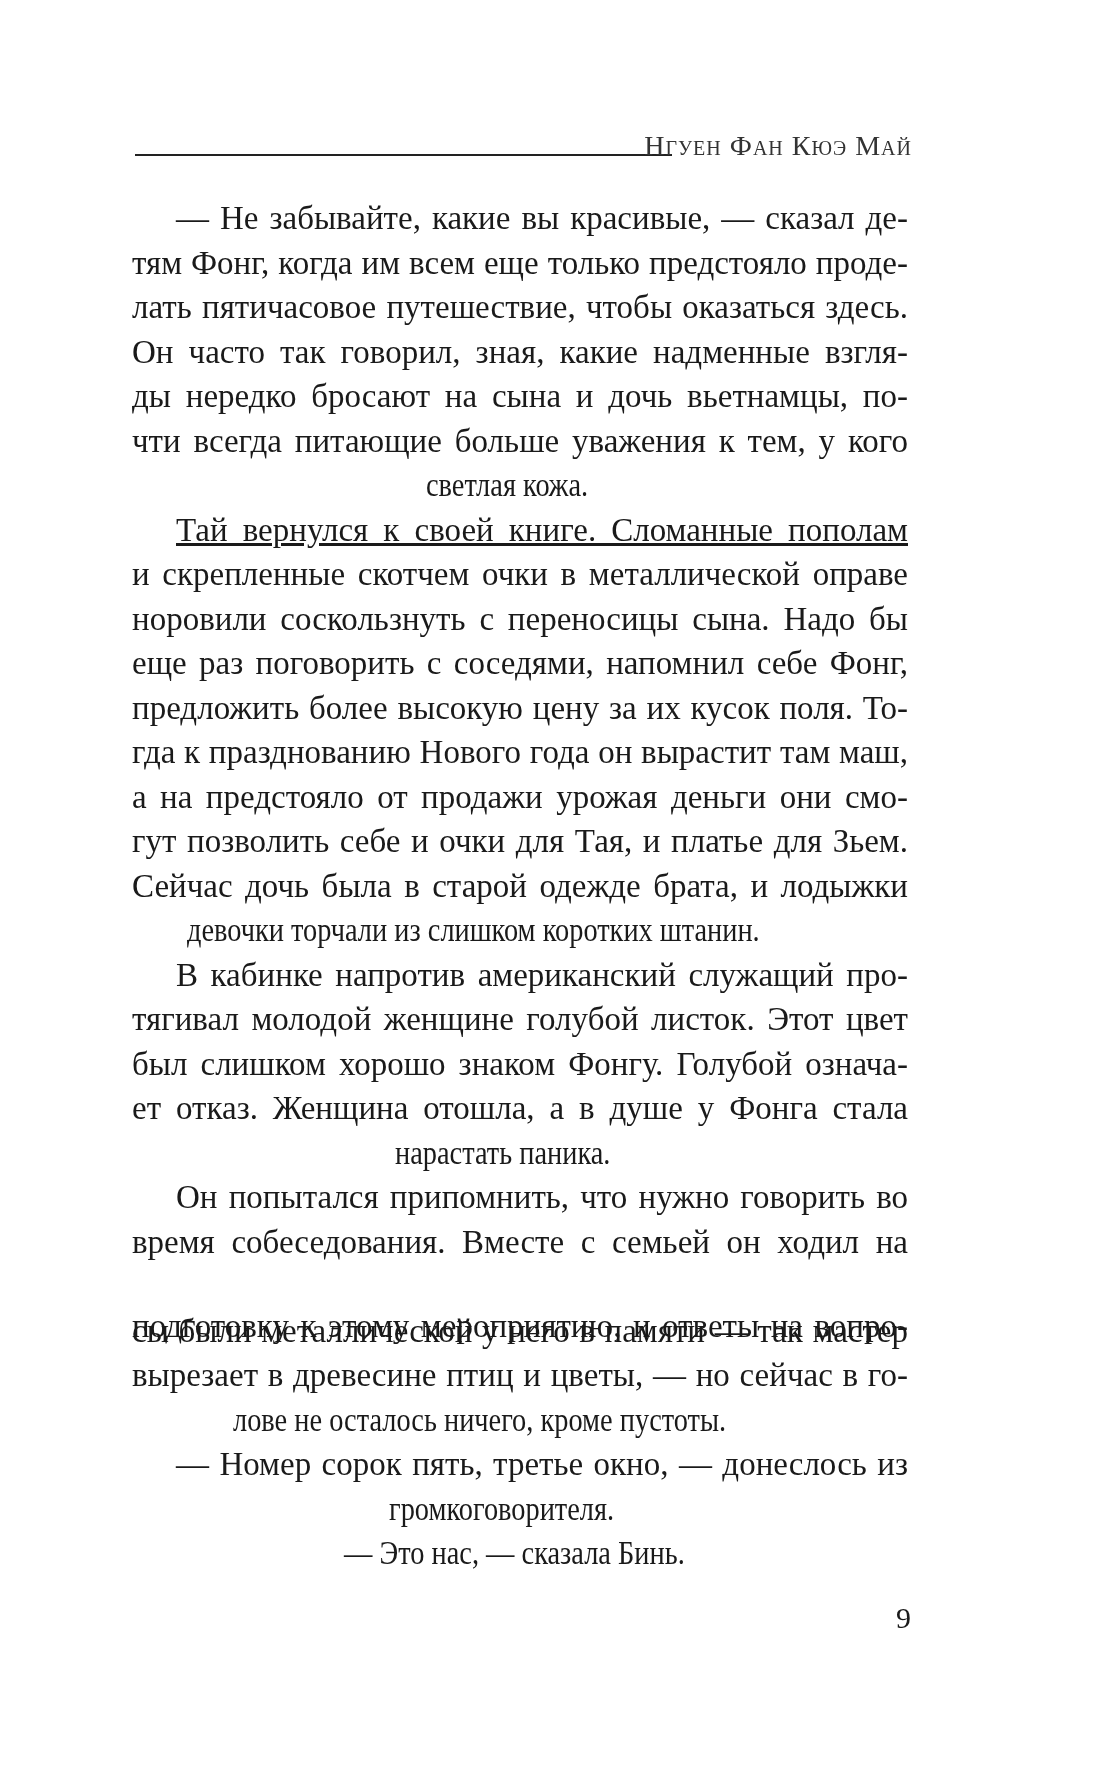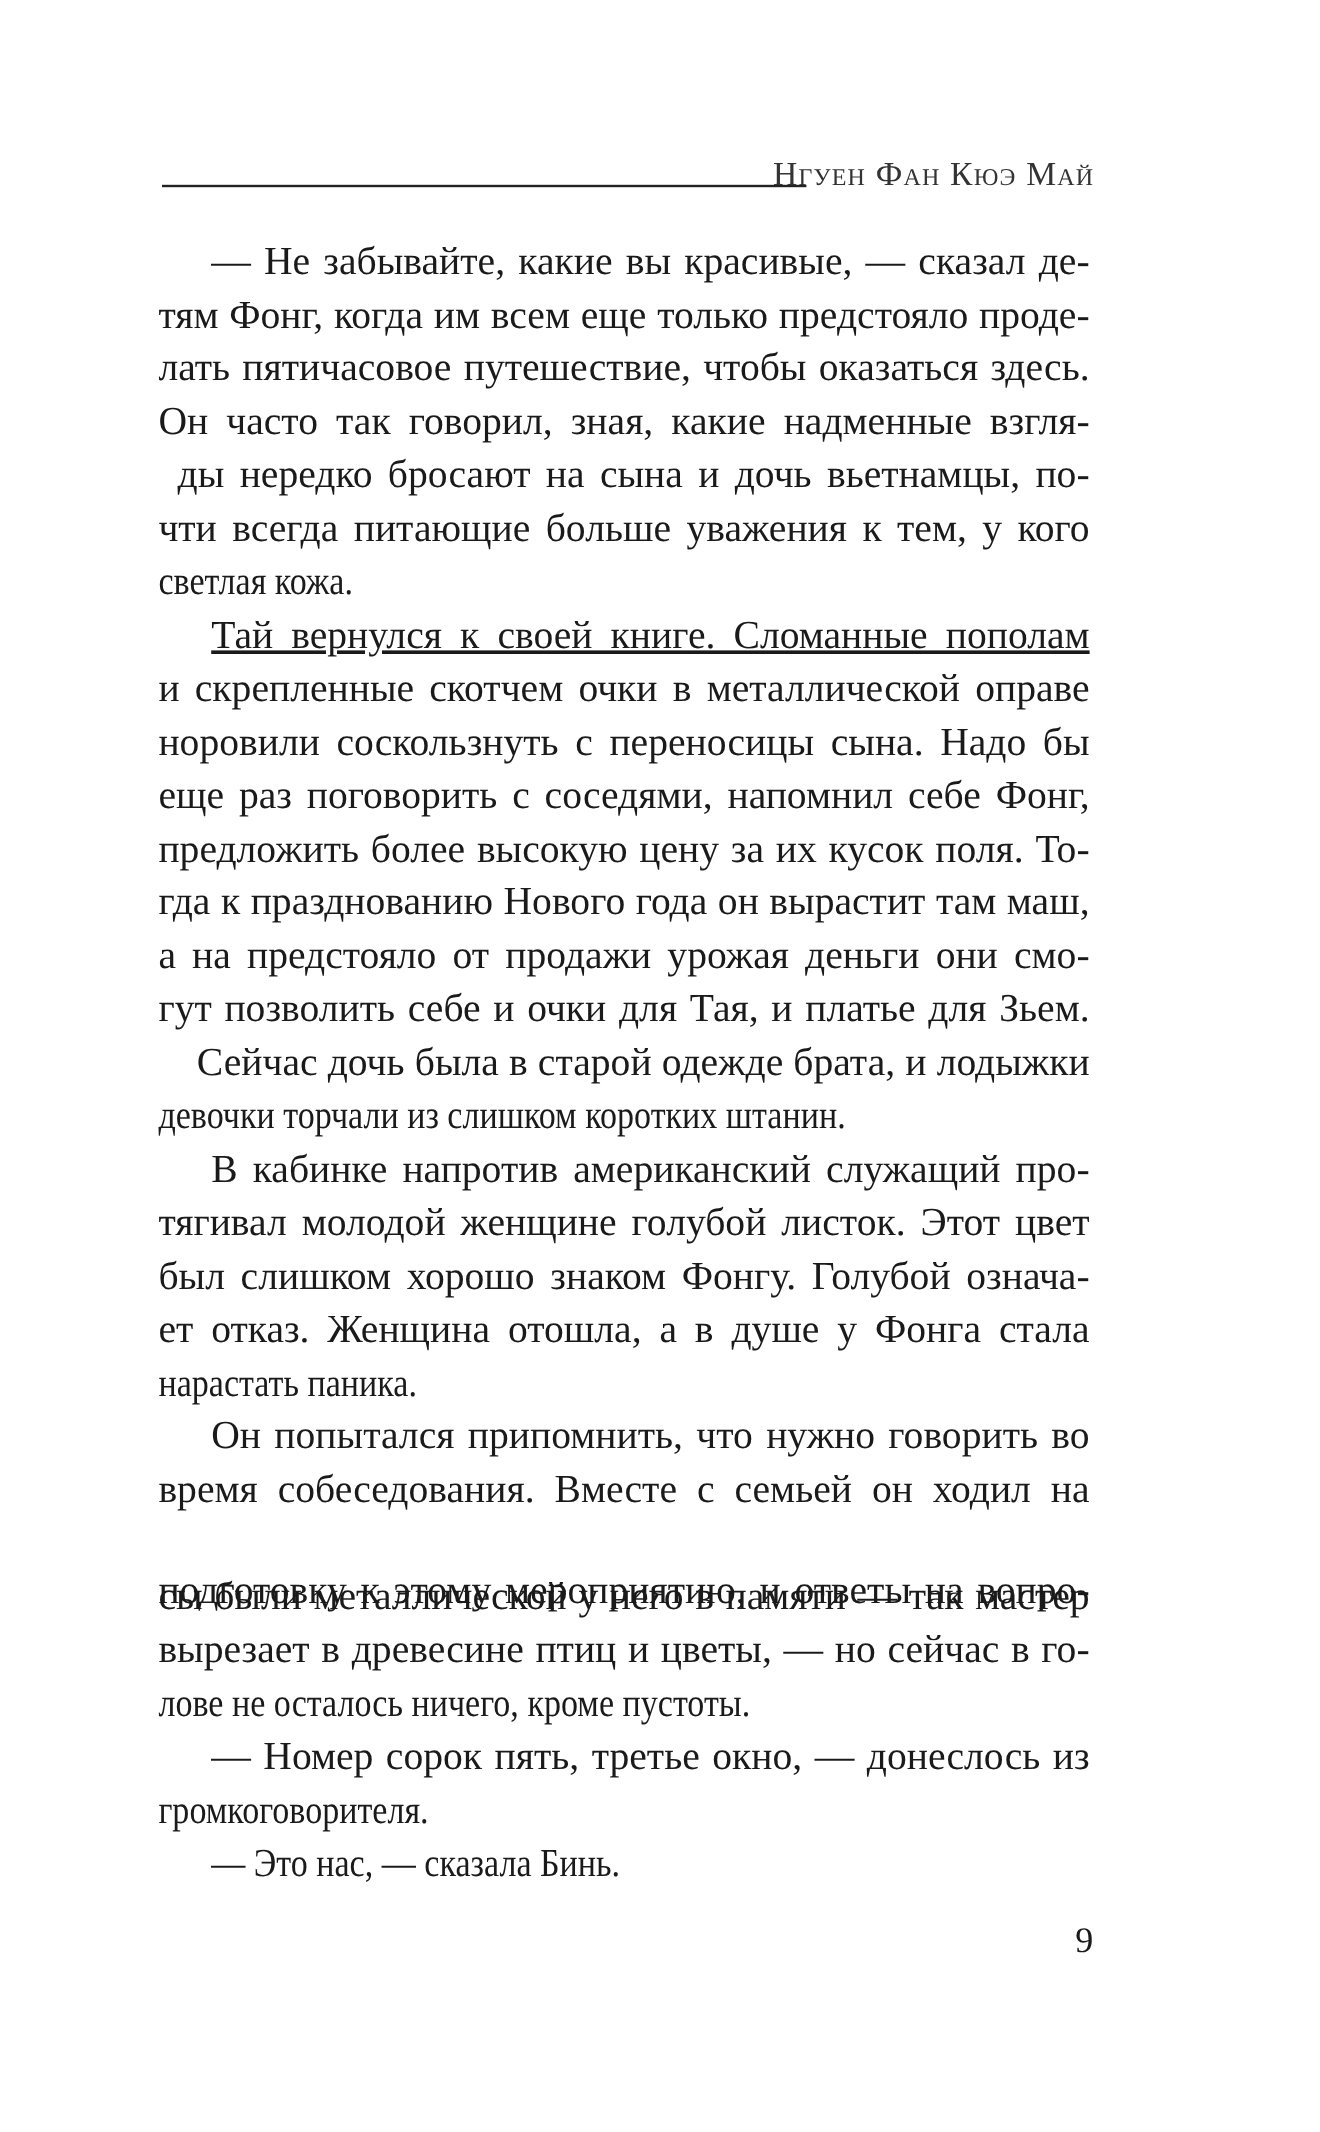--- a/index.html
+++ b/index.html
@@ -2,21 +2,21 @@
 <html><head>
 <meta charset="utf-8">
 <style>
   html, body { margin: 0; padding: 0; background: #ffffff; }
   body { width: 1100px; height: 1777px; position: relative; overflow: hidden; font-family: "Liberation Serif", "DejaVu Serif", serif; color: #1a1a1a; }
   .header { position: absolute; left: 135px; top: 132px; width: 777px; height: 28px; }
   .header-rule { position: absolute; left: 0; top: 22px; width: 537px; height: 2px; background: #222; }
   .header-title { position: absolute; right: 0; top: 0; font-size: 28px; font-variant: small-caps; letter-spacing: 1px; color: #333; white-space: nowrap; line-height: 28px; }
   .body-text { position: absolute; left: 132px; top: 196px; width: 776px; }
   .line { height: 44.5px; line-height: 44.5px; font-size: 33px; white-space: nowrap; overflow: visible; display: flex; justify-content: space-between; }
-  .line.last { justify-content: flex-start; }
+  .line.last { justify-content: center; }
   .line .fit { display: inline-block; transform-origin: left center; white-space: nowrap; }
   .line.indent { padding-left: 44px; }
   .line.justify .fit { width: 100%; text-align: justify; text-align-last: justify; }
   .page-number { position: absolute; left: 896px; top: 1600px; font-size: 30px; line-height: 36px; }
 </style>
 </head>
 <body>
 
 <div class="header">
   <div class="header-rule"></div>
@@ -31,21 +31,21 @@
   <div class="line justify">
       <span class="fit" style="width: 776px;">тям Фонг, когда им всем еще только предстояло проде-</span>
     </div>
   <div class="line justify">
       <span class="fit" style="width: 776px;">лать пятичасовое путешествие, чтобы оказаться здесь.</span>
     </div>
   <div class="line justify">
       <span class="fit" style="width: 776px;">Он часто так говорил, зная, какие надменные взгля-</span>
     </div>
   <div class="line justify">
-      <span class="fit" style="width: 776px; margin-left: 16px;">ды нередко бросают на сына и дочь вьетнамцы, по-</span>
+      <span class="fit" style="width: 776px;">ды нередко бросают на сына и дочь вьетнамцы, по-</span>
     </div>
   <div class="line justify">
       <span class="fit" style="width: 776px;">чти всегда питающие больше уважения к тем, у кого</span>
     </div>
   <div class="line last">
       <span class="fit" style="transform: scaleX(0.86);">светлая кожа.</span>
     </div>
 
   <div class="line indent justify">
       <span class="fit" style="width: 732px; text-decoration: underline;">Тай вернулся к своей книге. Сломанные пополам</span>
@@ -65,21 +65,21 @@
   <div class="line justify">
       <span class="fit" style="width: 776px;">гда к празднованию Нового года он вырастит там маш,</span>
     </div>
   <div class="line justify">
       <span class="fit" style="width: 776px;">а на предстояло от продажи урожая деньги они смо-</span>
     </div>
   <div class="line justify">
       <span class="fit" style="width: 776px;">гут позволить себе и очки для Тая, и платье для Зьем.</span>
     </div>
   <div class="line justify">
-      <span class="fit" style="width: 776px; margin-left: 32px;">Сейчас дочь была в старой одежде брата, и лодыжки</span>
+      <span class="fit" style="width: 776px;">Сейчас дочь была в старой одежде брата, и лодыжки</span>
     </div>
   <div class="line last">
       <span class="fit" style="transform: scaleX(0.86);">девочки торчали из слишком коротких штанин.</span>
     </div>
 
   <div class="line indent justify">
       <span class="fit" style="width: 732px;">В кабинке напротив американский служащий про-</span>
     </div>
   <div class="line justify">
       <span class="fit" style="width: 776px;">тягивал молодой женщине голубой листок. Этот цвет</span>

